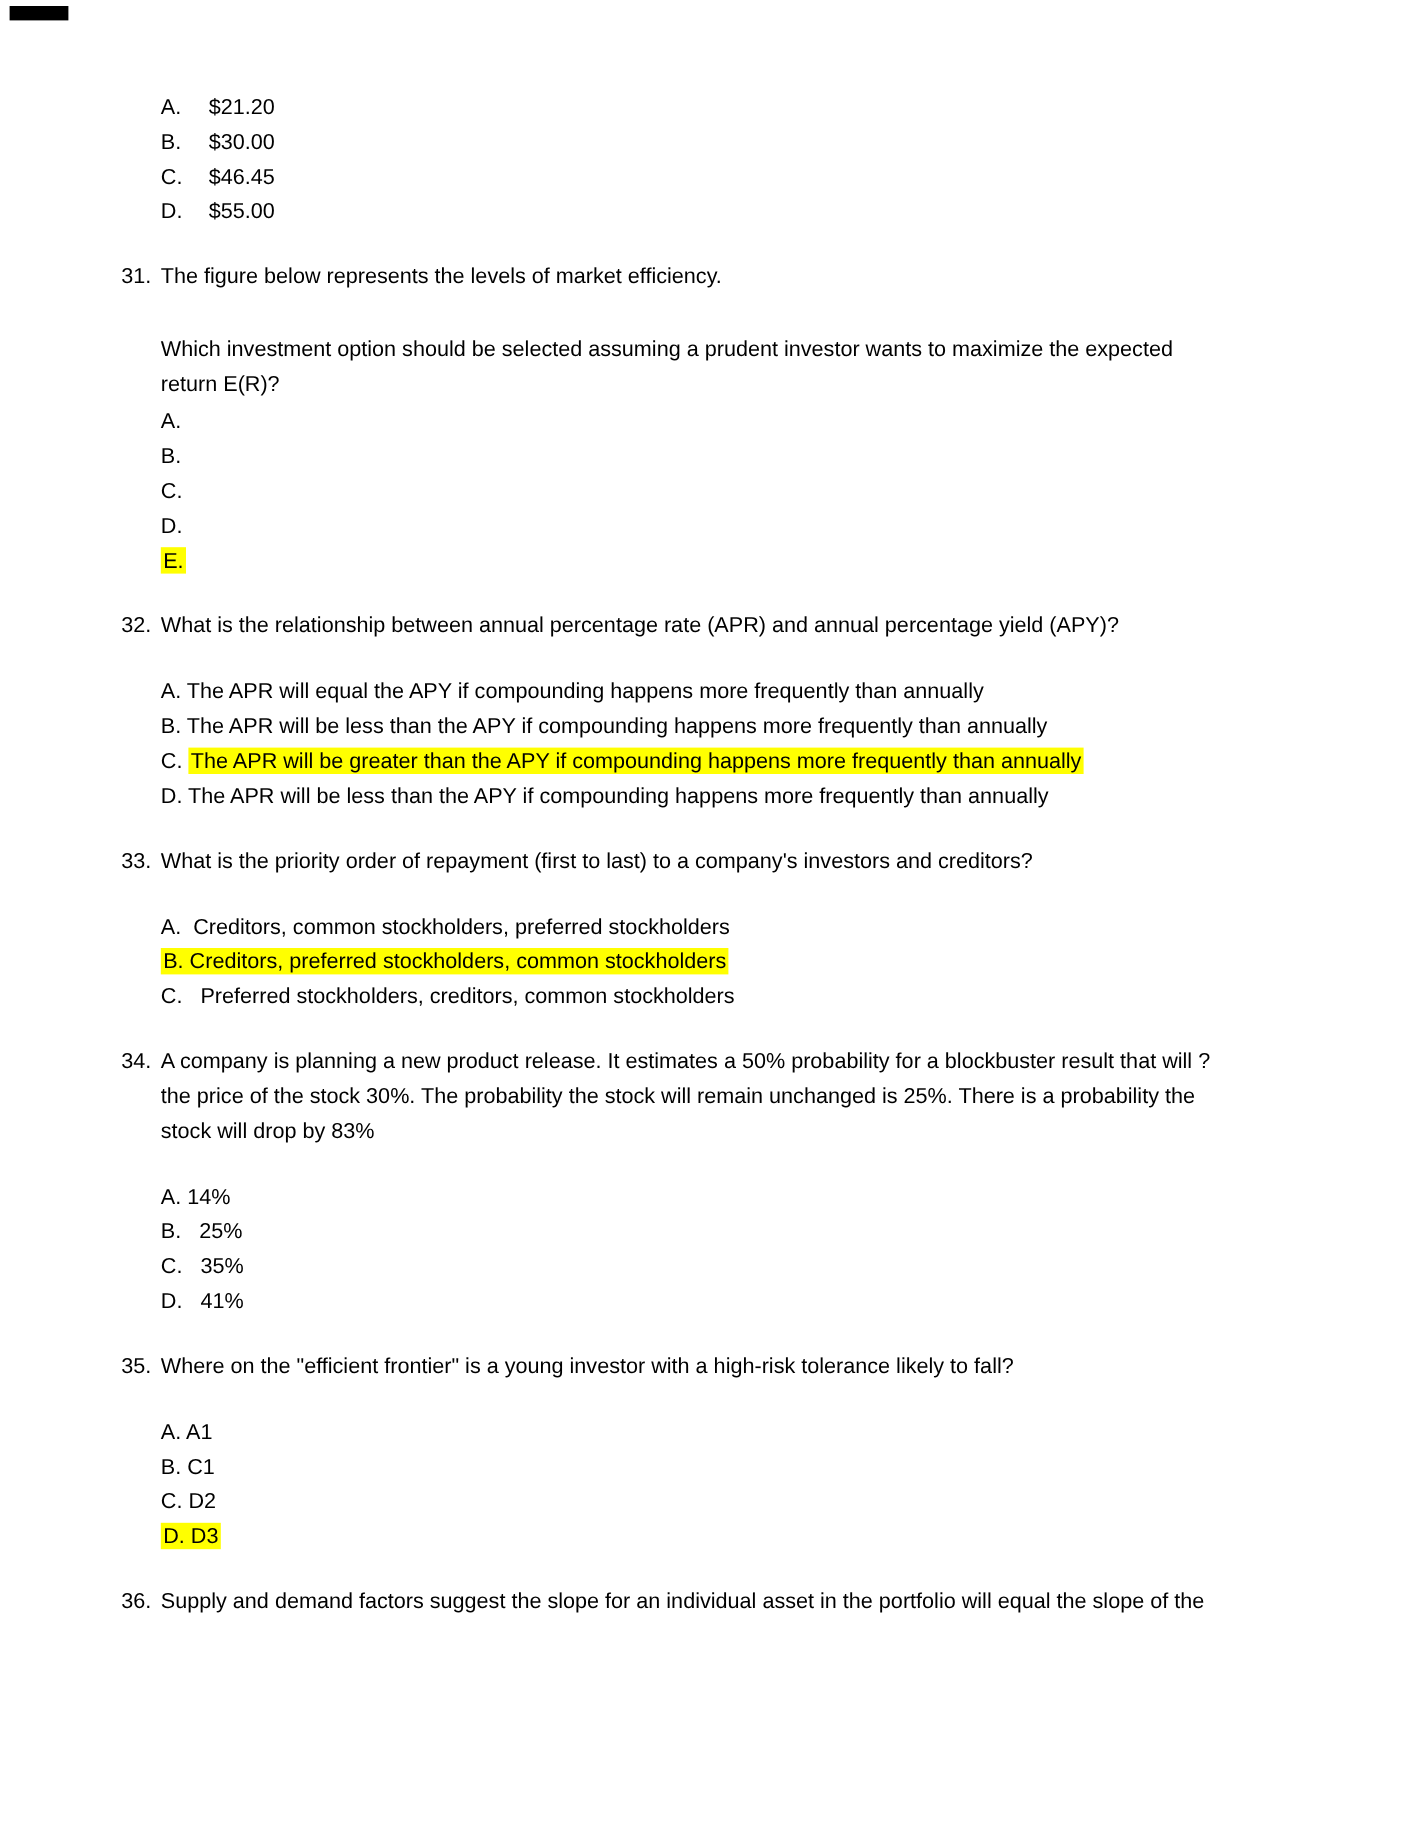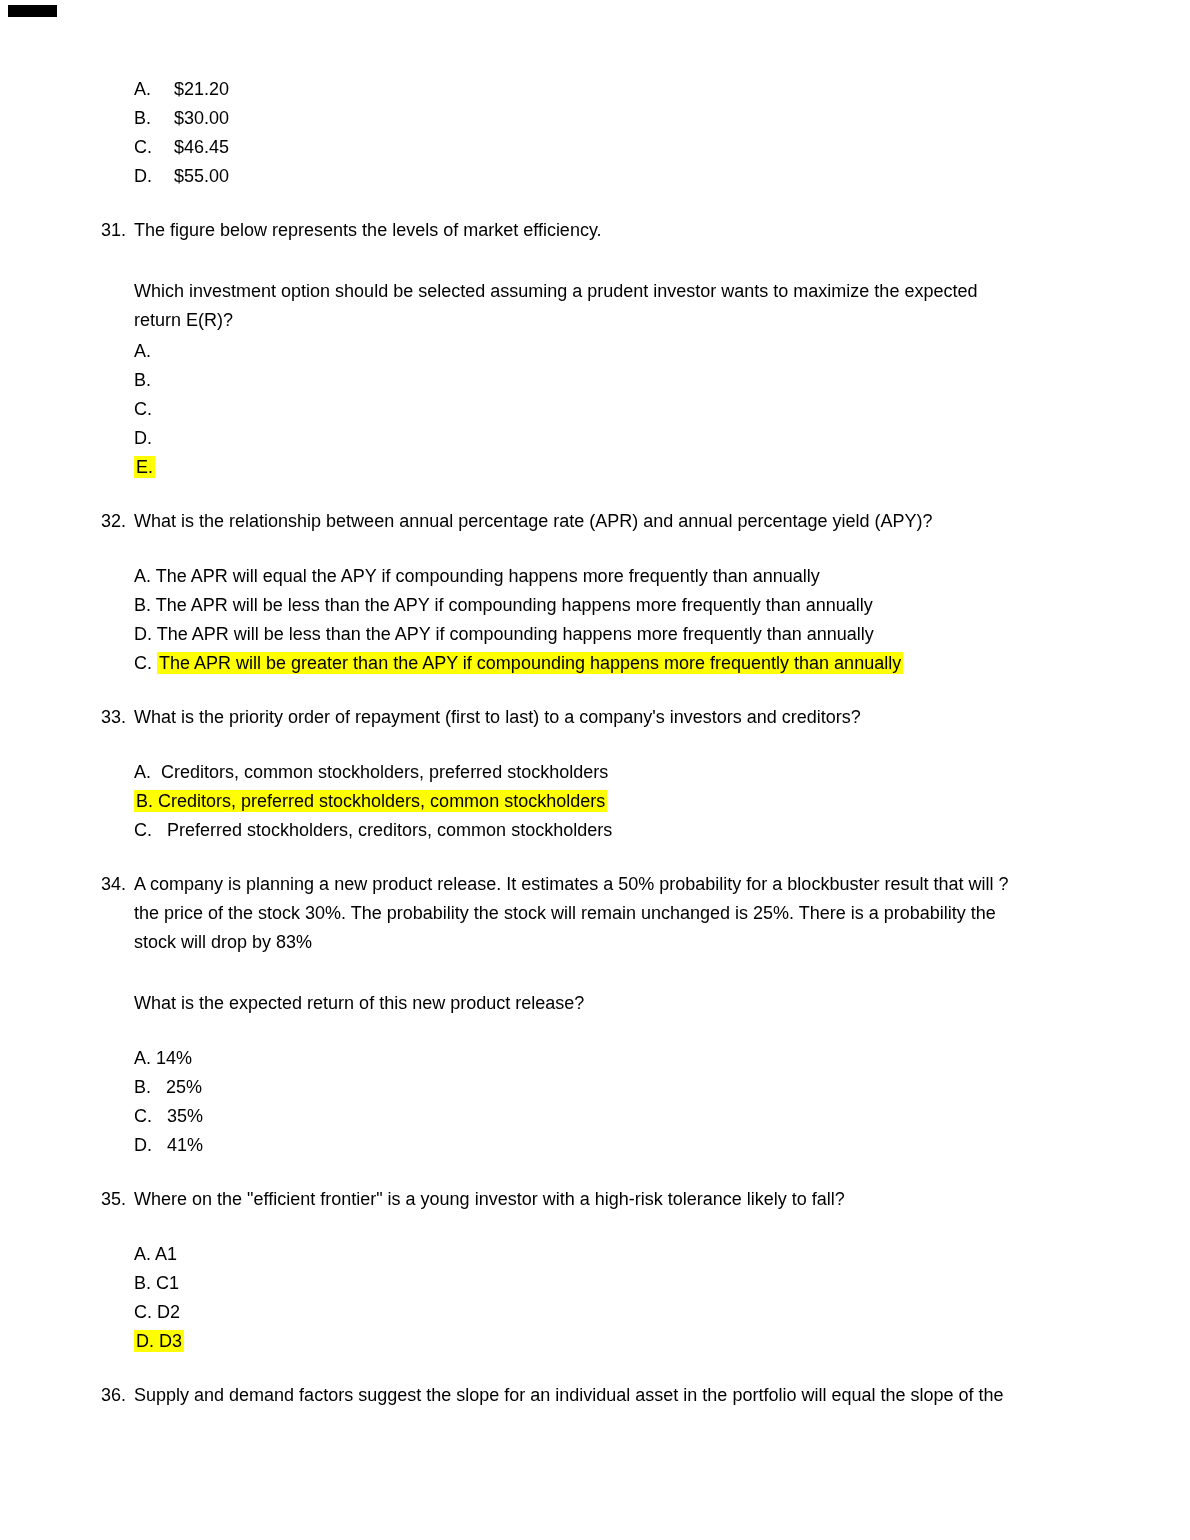--- a/index.html
+++ b/index.html
@@ -93,22 +93,22 @@
     <div class="q-row">
       <div class="q-num">32.</div>
       <div class="q-lines">
         <div class="q-line">What is the relationship between annual percentage rate (APR) and annual percentage yield (APY)?</div>
       </div>
     </div>
     <div class="q-body">
       <div class="options">
         <div class="option-line"><span>A. The APR will equal the APY if compounding happens more frequently than annually</span></div>
         <div class="option-line"><span>B. The APR will be less than the APY if compounding happens more frequently than annually</span></div>
+        <div class="option-line"><span>C. </span><span class="hl">The APR will be greater than the APY if compounding happens more frequently than annually</span></div>
         <div class="option-line"><span>D. The APR will be less than the APY if compounding happens more frequently than annually</span></div>
-        <div class="option-line"><span>C. </span><span class="hl">The APR will be greater than the APY if compounding happens more frequently than annually</span></div>
       </div>
     </div>
   </div>
 
   <div class="question">
     <div class="q-row">
       <div class="q-num">33.</div>
       <div class="q-lines">
         <div class="q-line">What is the priority order of repayment (first to last) to a company's investors and creditors?</div>
       </div>
@@ -125,23 +125,20 @@
   <div class="question">
     <div class="q-row">
       <div class="q-num">34.</div>
       <div class="q-lines">
         <div class="q-line">A company is planning a new product release. It estimates a 50% probability for a blockbuster result that will ?</div>
         <div class="q-line">the price of the stock 30%. The probability the stock will remain unchanged is 25%. There is a probability the</div>
         <div class="q-line">stock will drop by 83%</div>
       </div>
     </div>
     <div class="q-body">
-      <div class="para">
-        <div class="para-line">What is the expected return of this new product release?</div>
-      </div>
       <div class="options">
         <div class="option-line"><span>A. 14%</span></div>
         <div class="option-line"><span>B.   25%</span></div>
         <div class="option-line"><span>C.   35%</span></div>
         <div class="option-line"><span>D.   41%</span></div>
       </div>
     </div>
   </div>
 
   <div class="question">

